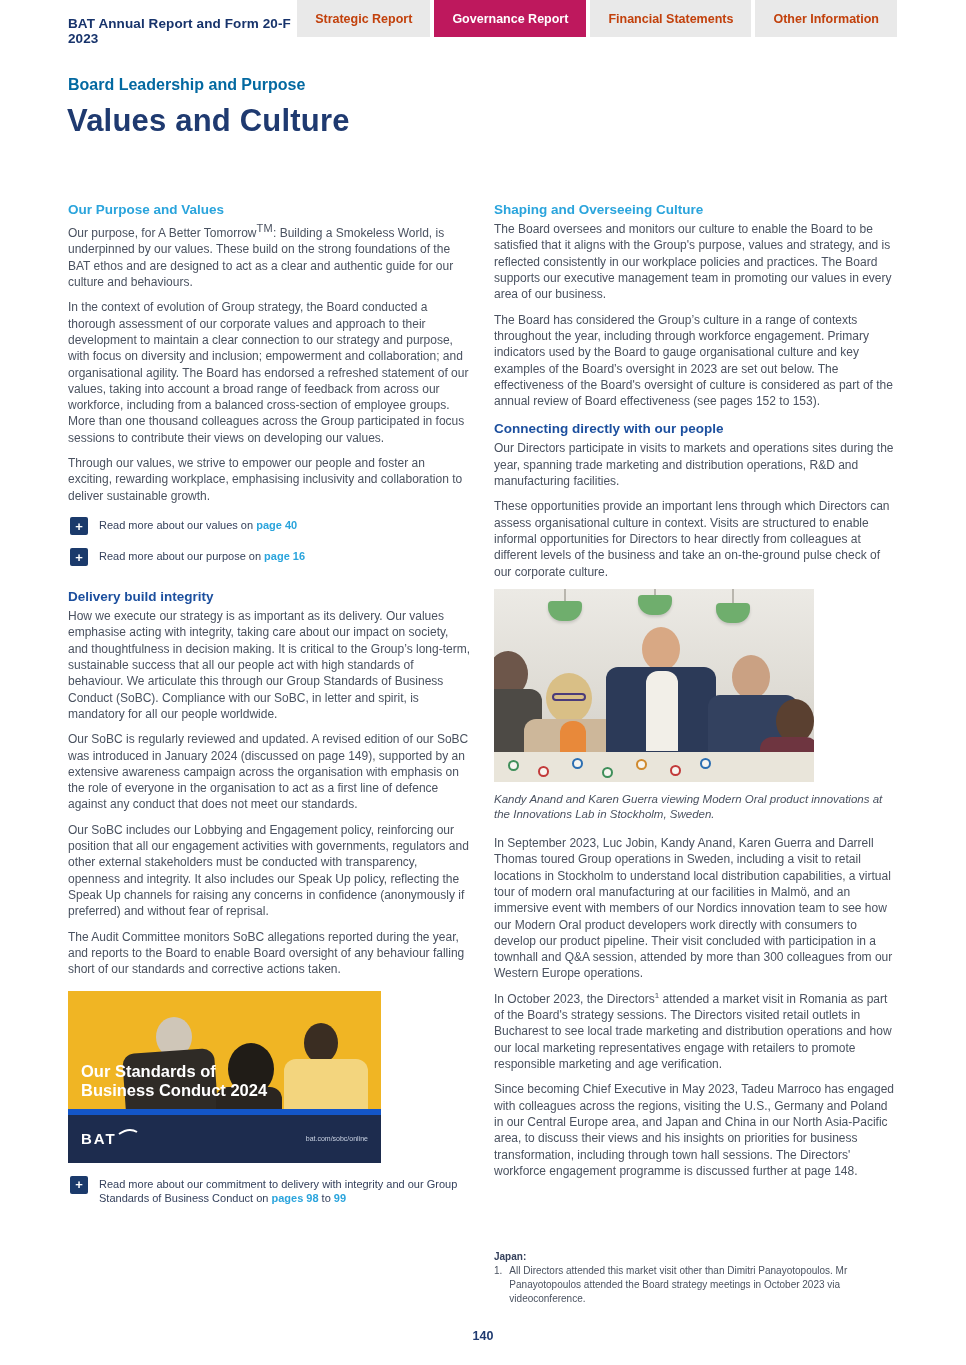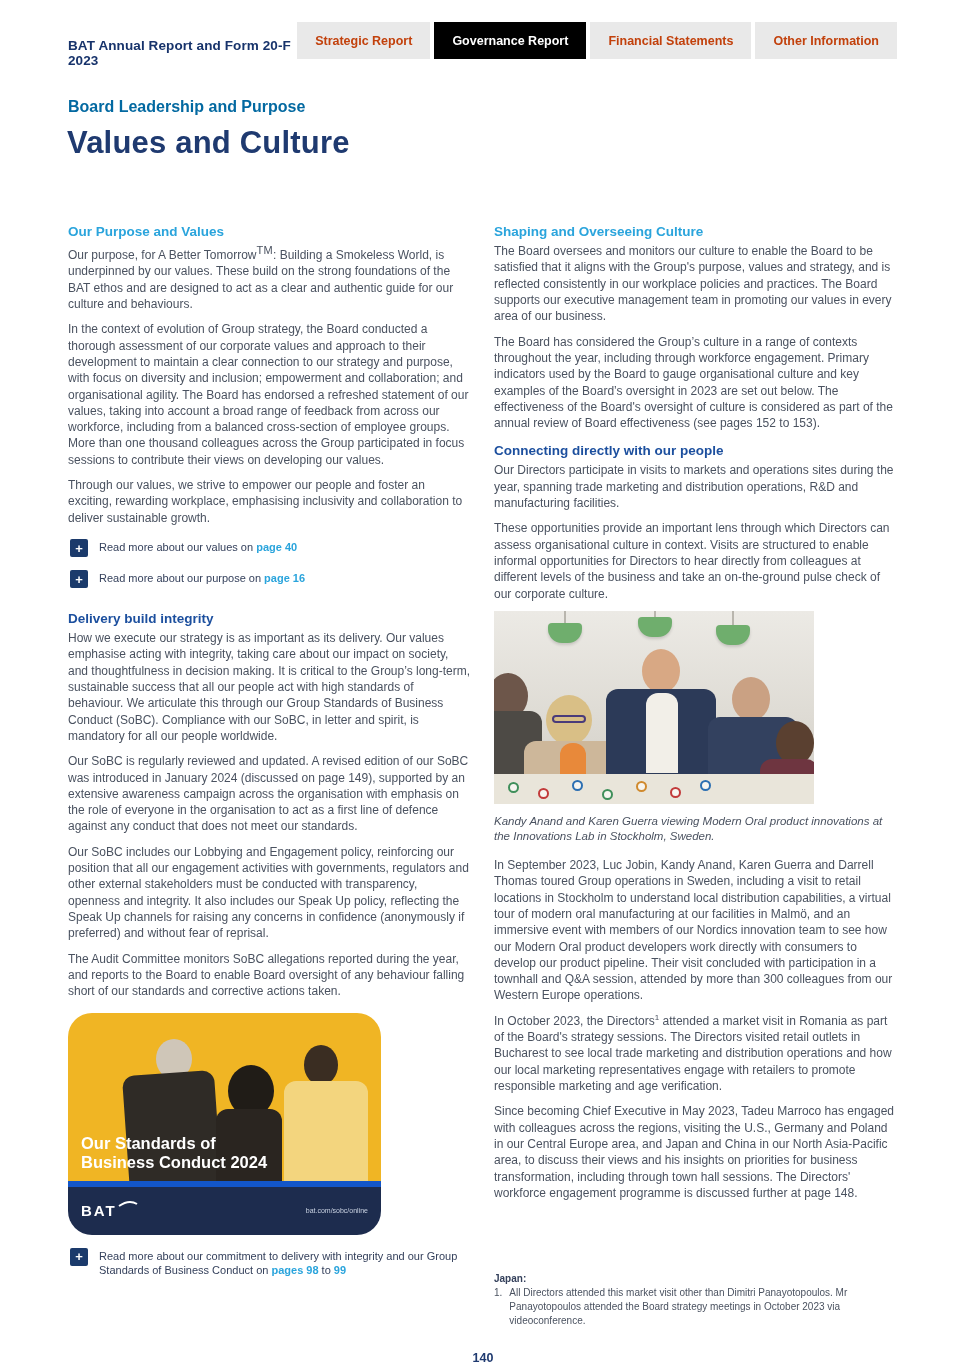--- a/index.html
+++ b/index.html
@@ -3,27 +3,27 @@
 <meta charset="utf-8">
 <style>
   * { margin:0; padding:0; box-sizing:border-box; }
   html,body { background:#ffffff; }
   body { width:966px; height:1365px; position:relative; overflow:hidden;
          font-family:"Liberation Sans", sans-serif; color:#4a5260; }
 
   .page { width:966px; height:1365px; position:relative; }
 
   
-  .header { display:flex; align-items:flex-start;margin-top:22px; }
+  .header { display:flex; align-items:flex-start; }
   .header-title { margin:16px 0 0 68px; font-size:13.5px; font-weight:bold; color:#17336b; letter-spacing:.1px; }
   .tabs { display:flex; gap:4px; margin-right:69px; }
   .tab { height:37px; display:flex; align-items:center; justify-content:center;
          padding:0 18px; background:#e9e9e9; color:#c2410c; font-weight:bold;
          font-size:12.5px; white-space:nowrap; cursor:pointer; }
-  .tab.active { background:#000000; color:#ffffff; }
+  .tab.active { background:#be185d; color:#ffffff; }
 
   
   .eyebrow { margin:30px 0 0 68px; font-size:16px; font-weight:bold; color:#0369a1; }
   .page-title { margin:9px 0 0 67px; font-size:31px; font-weight:bold; color:#1f3a70; letter-spacing:.2px; }
 
   
   .columns { display:flex; gap:24px; margin:63px 70px 0 68px; }
   .col { width:402px; }
 
   h3 { font-size:13.5px; font-weight:bold; margin-bottom:4px; }
@@ -35,21 +35,21 @@
 
   .crossref { display:flex; gap:11px; margin:13px 0 0 2px; align-items:flex-start; }
   .plus-box { width:18px; height:18px; min-width:18px; background:#1b3a6b; border-radius:2px;
               color:#ffffff; font-size:13px; font-weight:bold; display:flex;
               align-items:center; justify-content:center; line-height:1; cursor:pointer; }
   .crossref .txt { font-size:11px; line-height:1.35; color:#35415c; padding-top:1px; }
   .pageref { color:#2aa4dc; font-weight:bold; cursor:pointer; }
   .sec-gap { height:23px; }
 
   
-  .sobc-cover { width:313px; height:222px; margin-top:13px; position:relative; overflow:hidden;border-radius:24px; }
+  .sobc-cover { width:313px; height:172px; margin-top:13px; position:relative; overflow:hidden; }
   .sobc-photo { position:absolute; inset:0 0 54px 0; background:#f0b524; overflow:hidden; }
   .head { border-radius:50%; position:absolute; }
   .torso { border-radius:12px 12px 0 0; position:absolute; }
   .sobc-title { position:absolute; left:13px; bottom:62px; color:#ffffff; font-weight:bold;
                 font-size:16.5px; line-height:1.18; z-index:3; }
   .sobc-strip { position:absolute; left:0; right:0; bottom:48px; height:6px; background:#1356c9; }
   .sobc-bar { position:absolute; left:0; right:0; bottom:0; height:48px; background:#1d2c4e;
               display:flex; align-items:center; justify-content:space-between; padding:0 13px; }
   .sobc-url { color:#c9d2e2; font-size:7px; }
 

